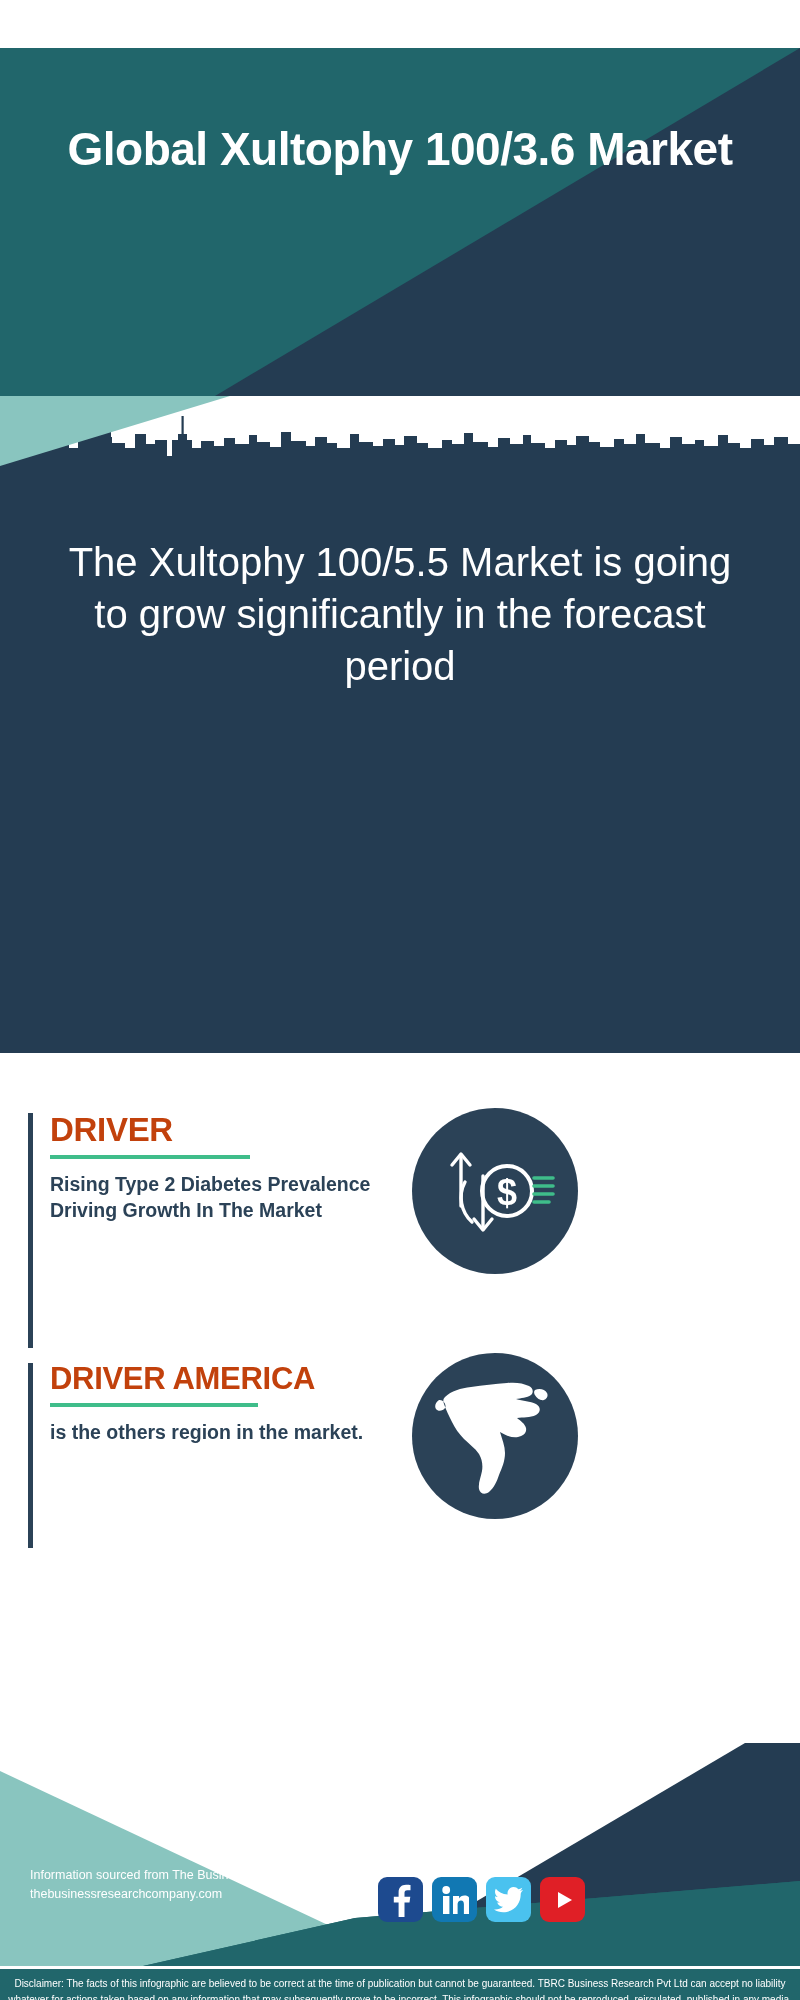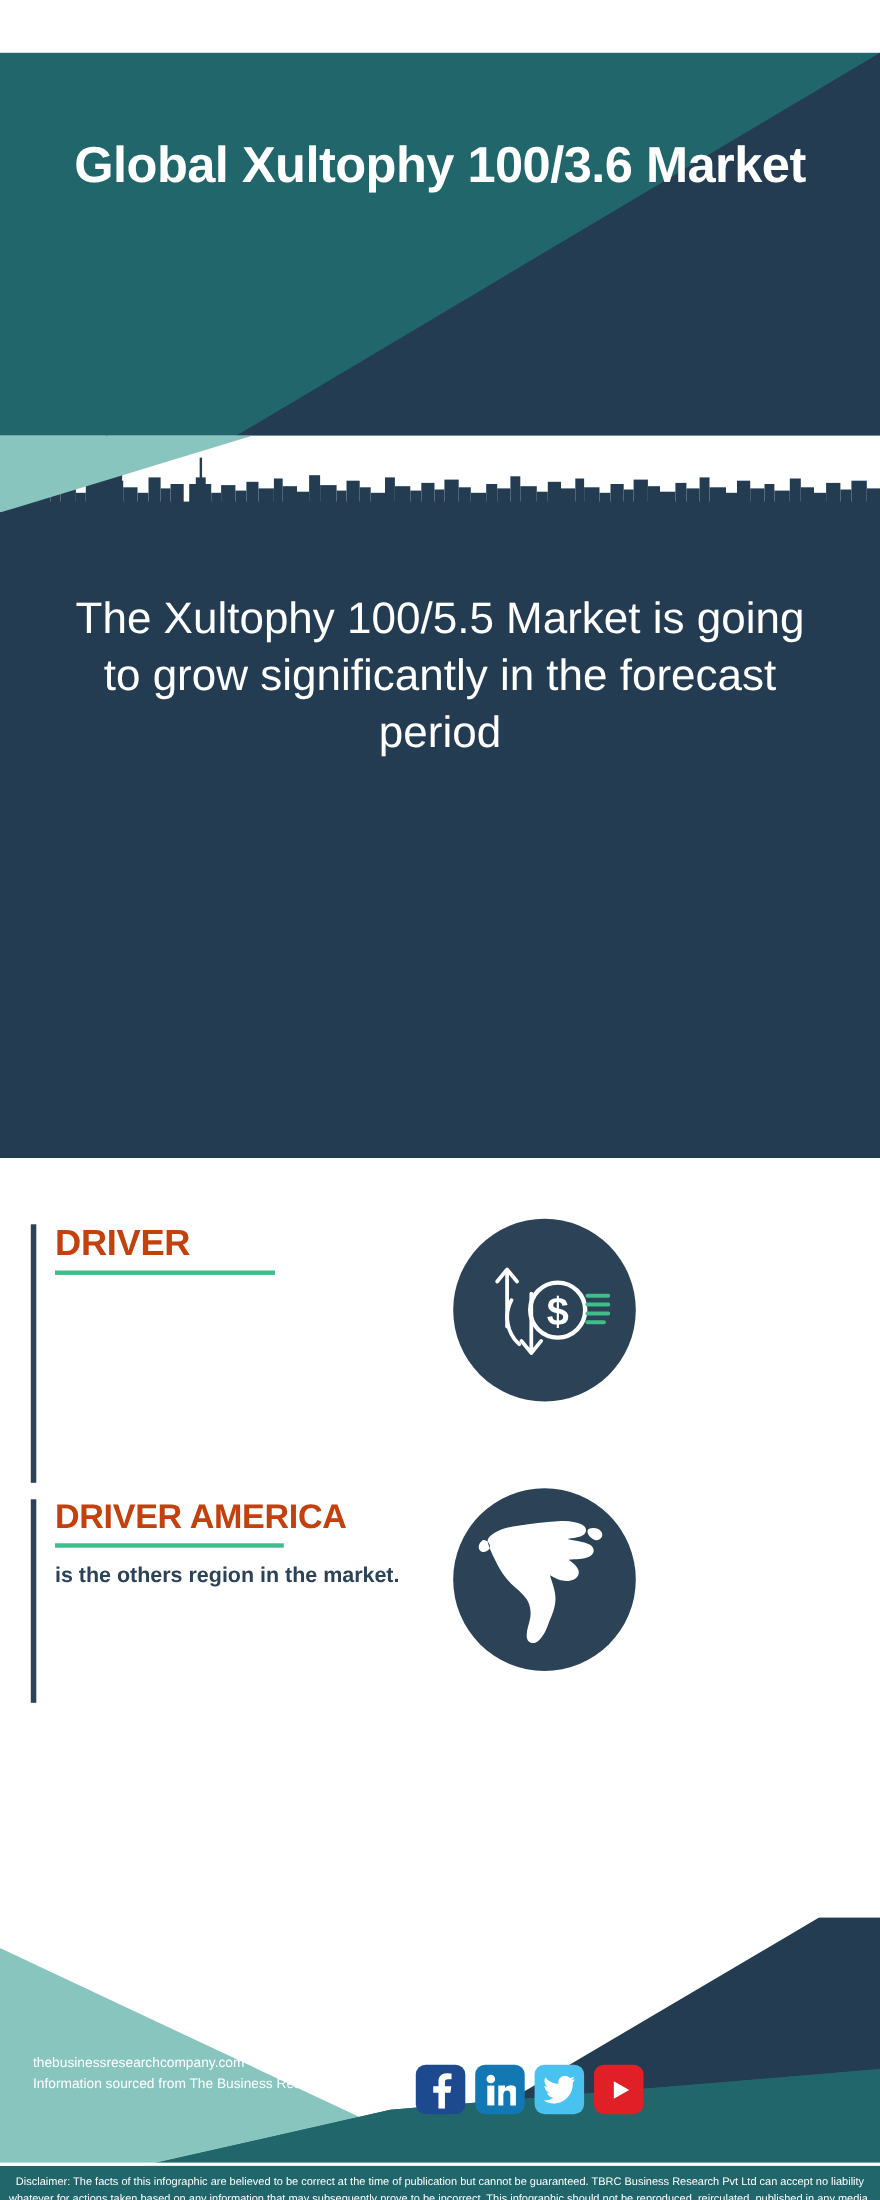--- a/index.html
+++ b/index.html
@@ -254,20 +254,21 @@
     <div class="statement">The Xultophy 100/5.5 Market is going to grow significantly in the forecast period</div>
   </div>
 
   <div class="content">
 
     <div class="block" style="left:28px; top:60px; width:400px;">
       <div class="block-rule" style="height:235px;"></div>
       <div class="block-text" style="width:378px;">
         <div class="block-head" style="font-size:33px;">DRIVER</div>
         <div class="block-underline" style="width:200px;"></div>
+        <div class="block-body">Rising Type 2 Diabetes Prevalence Driving Growth In The Market</div>
       </div>
     </div>
 
     <div class="icon-circle" style="left:412px; top:55px; width:166px; height:166px;">
       <svg width="120" height="110" viewBox="0 0 120 110">
         <g fill="none" stroke="#ffffff" stroke-width="3.4" stroke-linecap="round" stroke-linejoin="round">
 
           <path d="M26 70 L26 20"></path>
           <path d="M17 29 L26 18 L35 29"></path>
 
@@ -317,22 +318,22 @@
 
       <polygon points="800,0 800,230 355,230 745,0" fill="#243c52"></polygon>
 
       <polygon points="0,28 0,230 430,230" fill="#89c5bf"></polygon>
 
       <polygon points="800,138 800,230 112,230 355,175" fill="#21666b"></polygon>
       <polygon points="355,175 800,138 800,230 112,230" fill="#21666b"></polygon>
     </svg>
 
     <div class="source-text">
+      <div>Information sourced from The Business Research Company</div>
       <div>thebusinessresearchcompany.com</div>
-      <div>Information sourced from The Business Research Company</div>
     </div>
   </div>
 
   <div class="socials">
     <div class="soc" style="background:#1d4a8f;">
       <svg width="26" height="34" viewBox="0 0 26 34">
           <path fill="#fff" d="M16.5 34V19.5h5l0.8-5.8h-5.8v-3.6c0-1.7 0.5-2.8 2.9-2.8h3.1V2.1C21.9 2 20.1 1.8 18 1.8c-4.4 0-7.4 2.7-7.4 7.6v4.3H5.8v5.8h4.8V34z"></path>
         </svg>
     </div>
     <div class="soc" style="background:#1178b3;">

